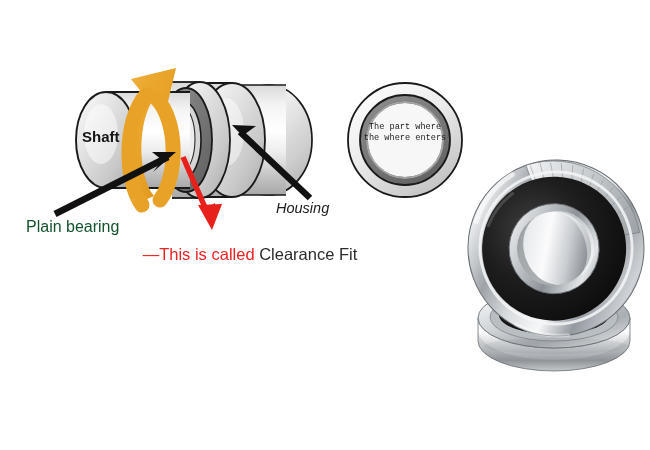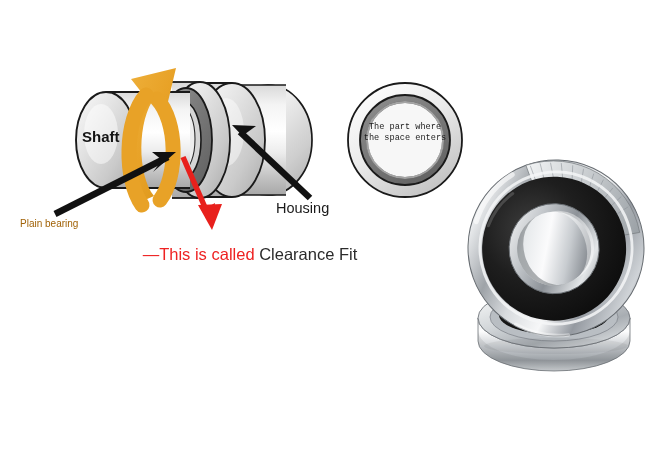--- a/index.html
+++ b/index.html
@@ -38,28 +38,29 @@
     color: #1a1a1a;
     font-family: "Liberation Sans", sans-serif;
   }
   #label-shaft {
     left: 82px; top: 128px;
     font-size: 15px;
     font-weight: bold;
     color: #141414;
   }
   #label-plain-bearing {
-    left: 20px; top: 218px;
-    font-size: 10px;
-    color: #a16207;
+    left: 26px; top: 218px;
+    font-size: 16px;
+    color: #14532d;
   }
   #label-housing {
     left: 276px; top: 200px;
     font-size: 14.5px;
     color: #1a1a1a;
+    font-style: italic;
   }
 
   #ring-caption {
     position: absolute;
     left: 357px; top: 122px;
     width: 96px;
     text-align: center;
     font-size: 8.6px;
     line-height: 1.25;
     color: #1c1c1c;
@@ -354,20 +355,20 @@
   </svg>
 
   <div class="lbl" id="label-shaft">Shaft</div>
 
   <div class="lbl" id="label-plain-bearing">Plain bearing</div>
 
   <div class="lbl" id="label-housing">Housing</div>
 
   <div id="ring-caption">
     <span>The part where</span><br>
-    <span>the space enters</span>
+    <span>the where enters</span>
   </div>
 
   <div id="caption-block">
     <span class="cap-line cap-line-3"><span>—This is called </span><span class="cap-term">Clearance Fit</span></span>
   </div>
 
 </div>
 
 </body></html>

